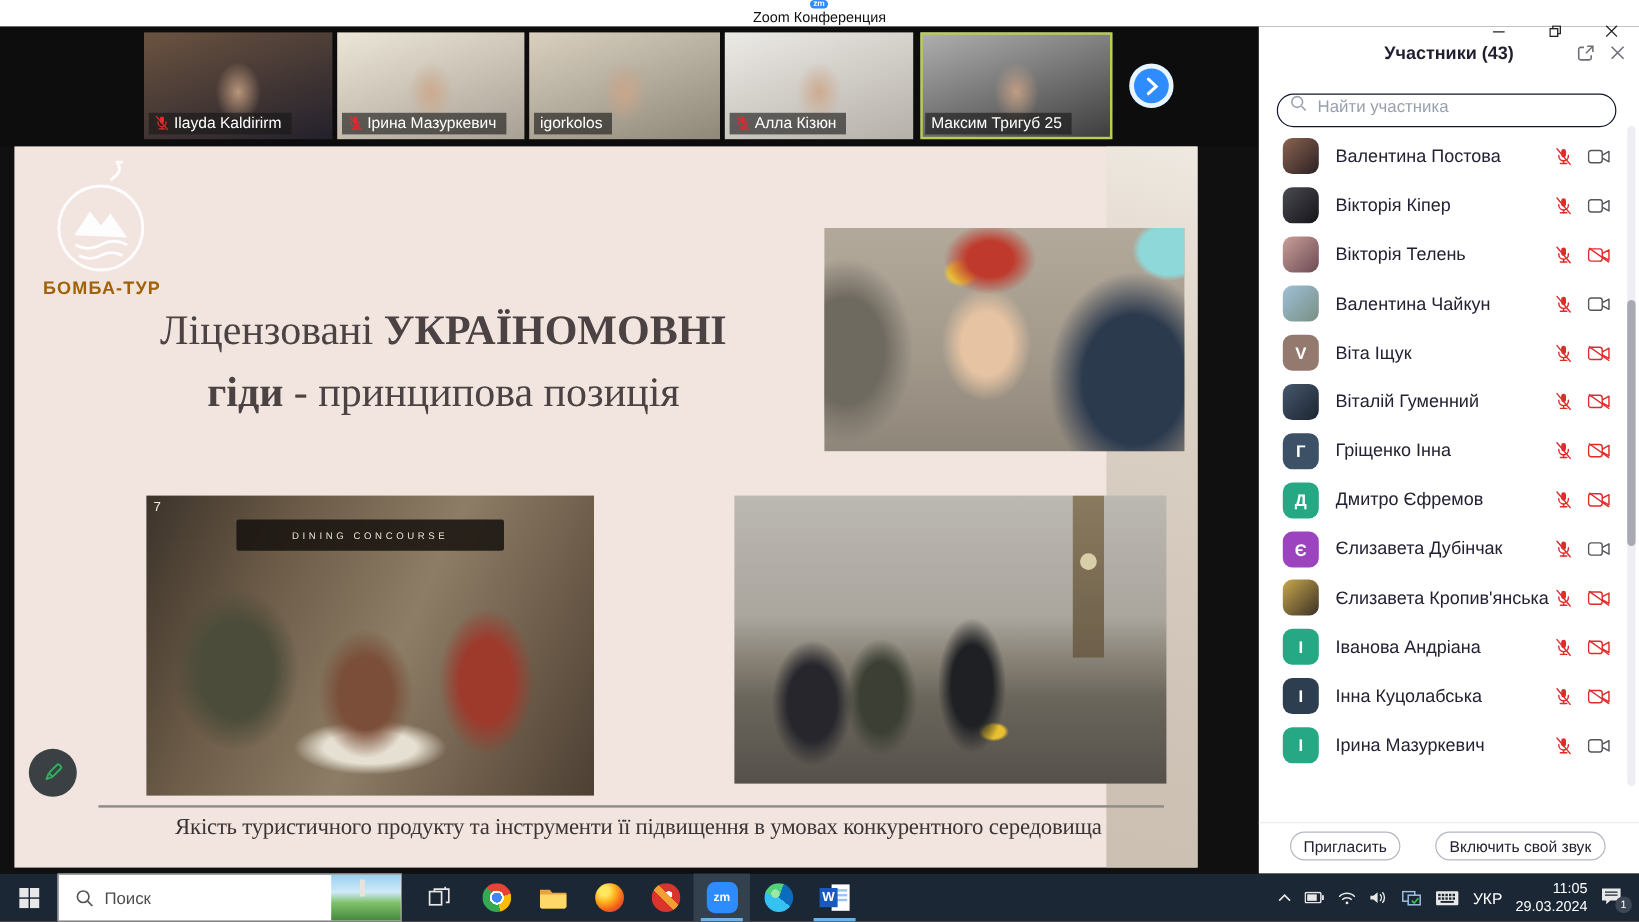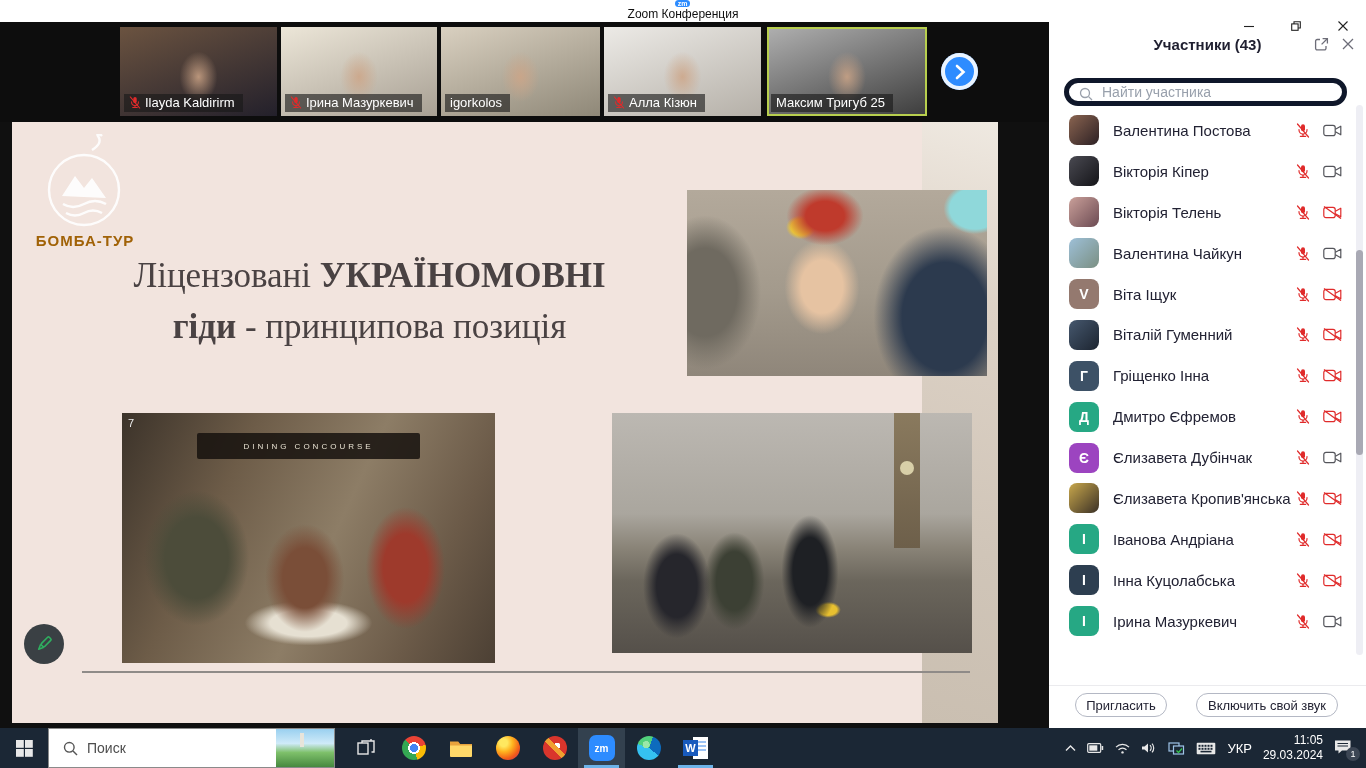--- a/index.html
+++ b/index.html
@@ -84,22 +84,22 @@
   .pencil-btn{position:absolute;left:12px;top:502px;width:40px;height:40px;border-radius:50%;
               background:#3a4044;display:flex;align-items:center;justify-content:center;}
 
   
   #panel{position:absolute;left:1049px;top:0;width:317px;height:706px;background:#fff;}
   .p-header{position:relative;height:46px;}
   .p-title{position:absolute;left:0;top:0;width:100%;text-align:center;line-height:46px;
            font-size:15px;font-weight:bold;color:#1f1f30;}
   .p-popout{position:absolute;right:37px;top:15px;}
   .p-close{position:absolute;right:12px;top:16px;}
-  .p-search{position:absolute;left:15px;top:56px;width:283px;height:28px;border:5px solid #0f172a;
-            border-radius:14px;display:flex;align-items:flex-end;padding:0 10px;gap:7px;box-sizing:border-box;}
+  .p-search{position:absolute;left:15px;top:56px;width:283px;height:28px;border:1px solid #0f172a;
+            border-radius:14px;display:flex;align-items:flex-start;padding:0 10px;gap:7px;box-sizing:border-box;}
   .p-search input{border:none;outline:none;flex:1;font-size:14px;color:#333;background:transparent;
             font-family:"Liberation Sans",sans-serif;}
   .p-search input::placeholder{color:#98a0ac;}
   .p-list{position:absolute;left:0;top:88px;width:317px;height:578px;overflow:hidden;}
   .p-row{height:40.9px;display:flex;align-items:center;padding:0 24px 0 20px;box-sizing:border-box;}
   .avatar{width:30px;height:30px;border-radius:8px;margin-right:14px;flex:none;
           display:flex;align-items:center;justify-content:center;color:#fff;font-size:14px;font-weight:bold;}
   .p-name{flex:1;font-size:15px;color:#222233;white-space:nowrap;overflow:hidden;}
   .p-ic{display:flex;align-items:center;gap:13px;}
   .p-scroll-track{position:absolute;right:3px;top:83px;width:7px;height:550px;background:#eeeef4;border-radius:4px;}
@@ -273,20 +273,21 @@
       <div class="photo photo-b">
         <div class="corner-num">7</div>
         <div class="sign">DINING CONCOURSE</div>
       </div>
 
       <div class="photo photo-c">
         <div class="bigben"></div>
       </div>
 
       <div class="footer-line"></div>
+      <div class="slide-footer">Якість туристичного продукту та інструменти її підвищення в умовах конкурентного середовища</div>
 
       <div class="pencil-btn">
         <svg width="20" height="20" viewBox="0 0 20 20">
           <g transform="rotate(45 10 10)" fill="none" stroke="#2fae5f" stroke-width="1.6" stroke-linejoin="round">
             <rect x="7.8" y="1.5" width="4.4" height="11" rx="1.2"></rect>
             <path d="M7.8 12.5 L10 17.5 L12.2 12.5"></path>
           </g>
         </svg>
       </div>
     </div>

